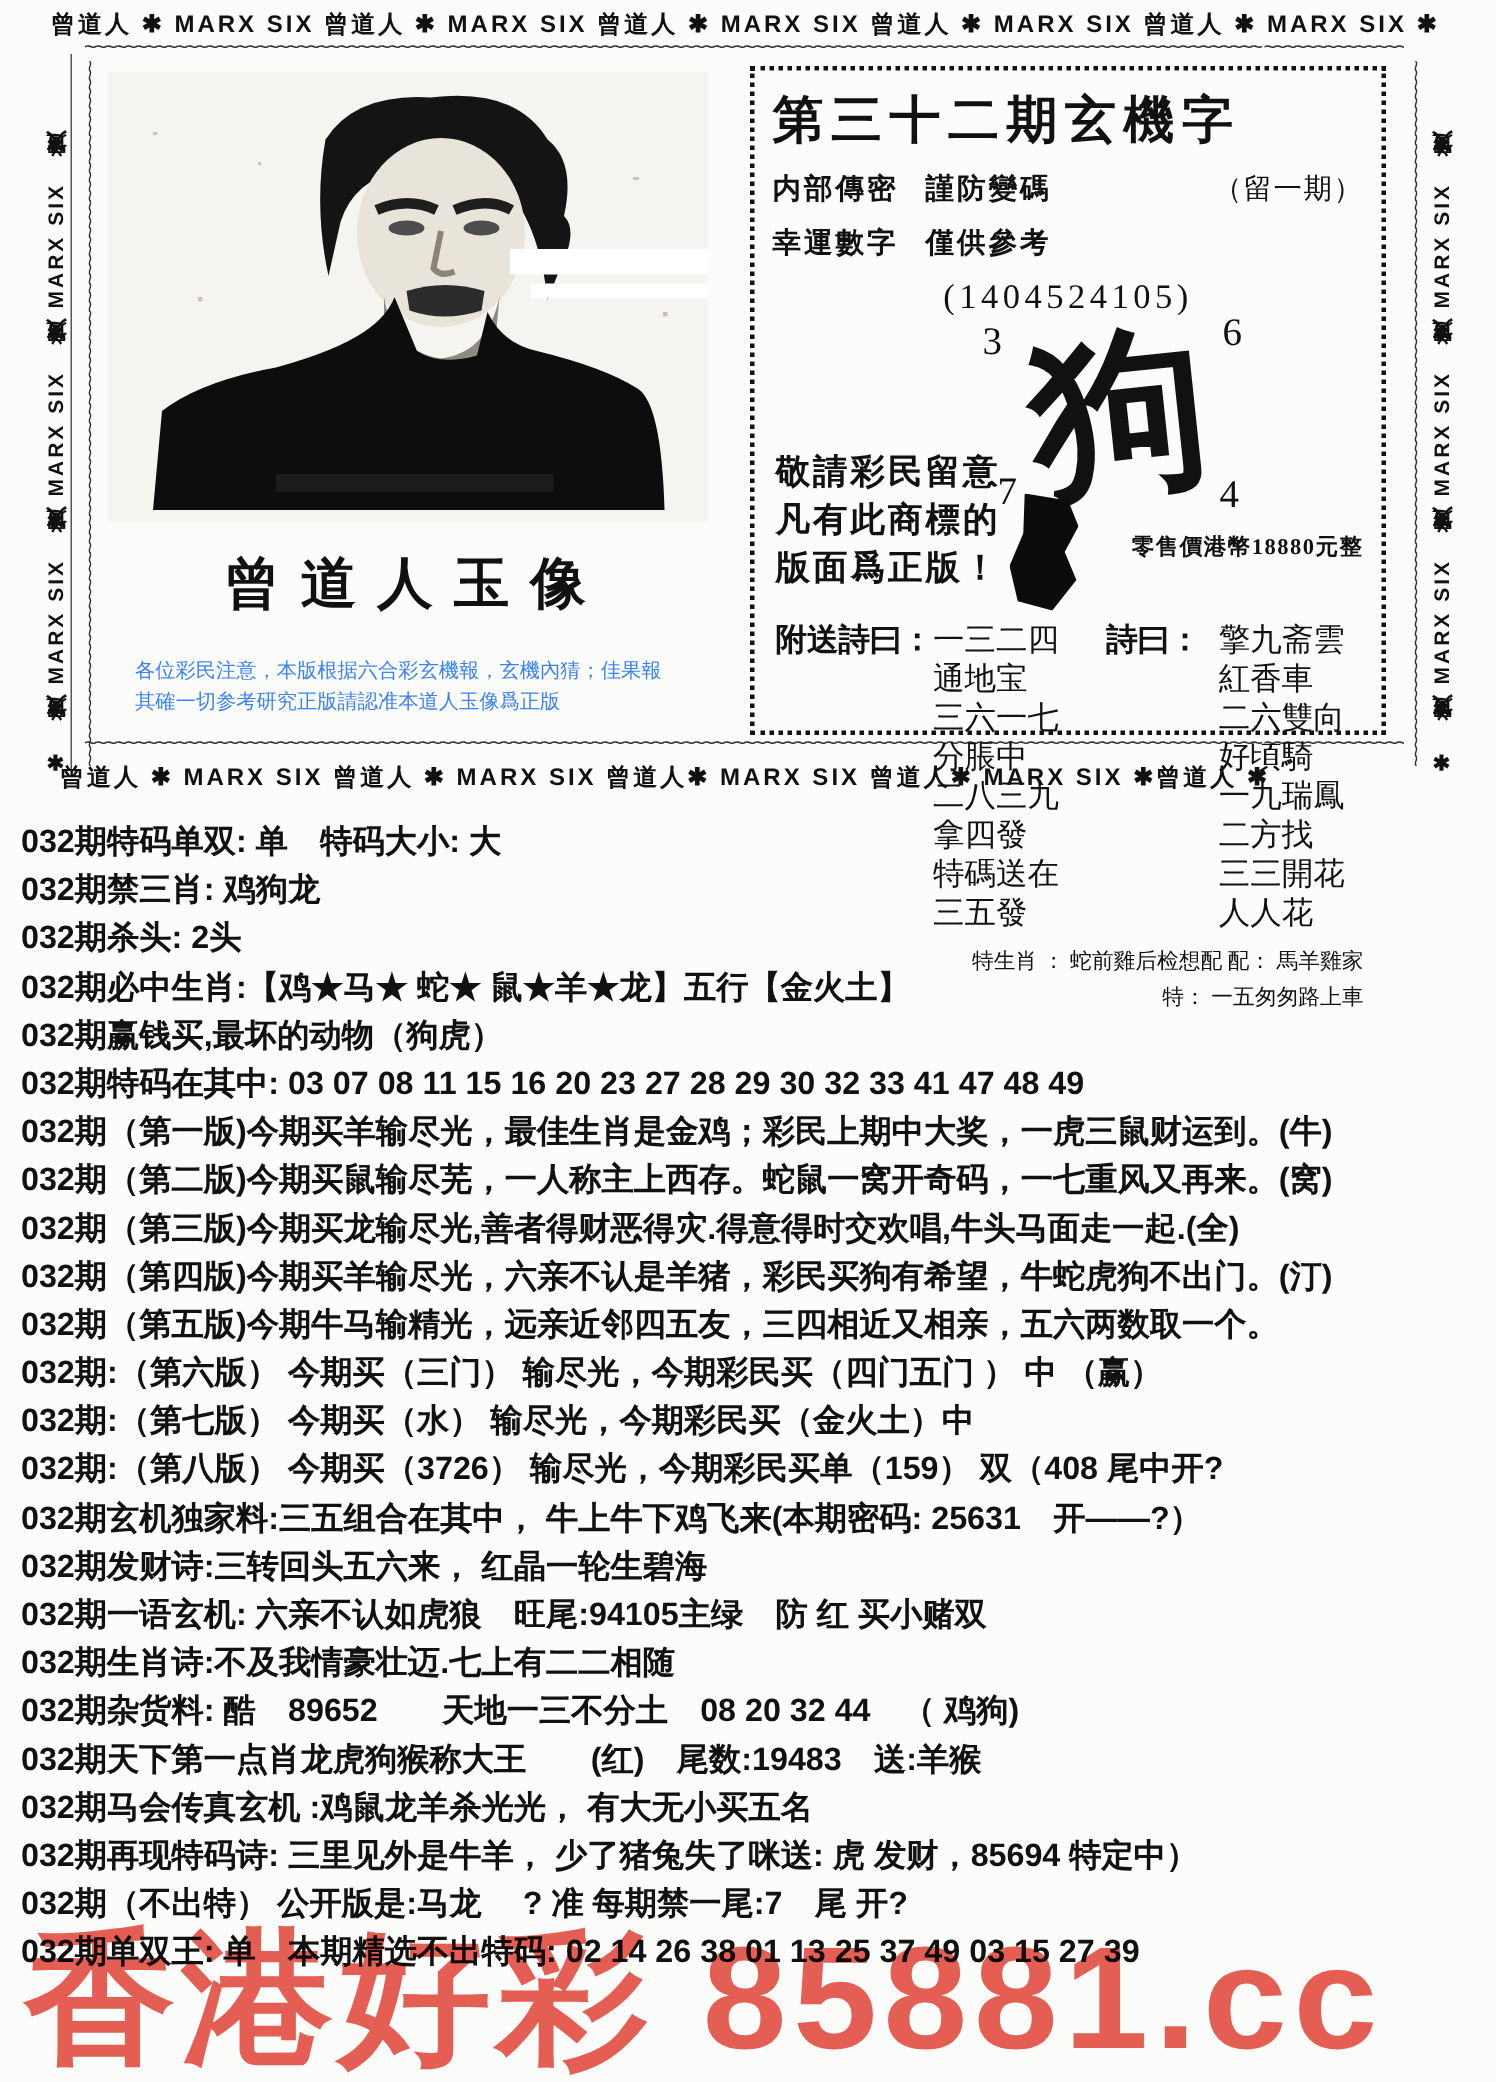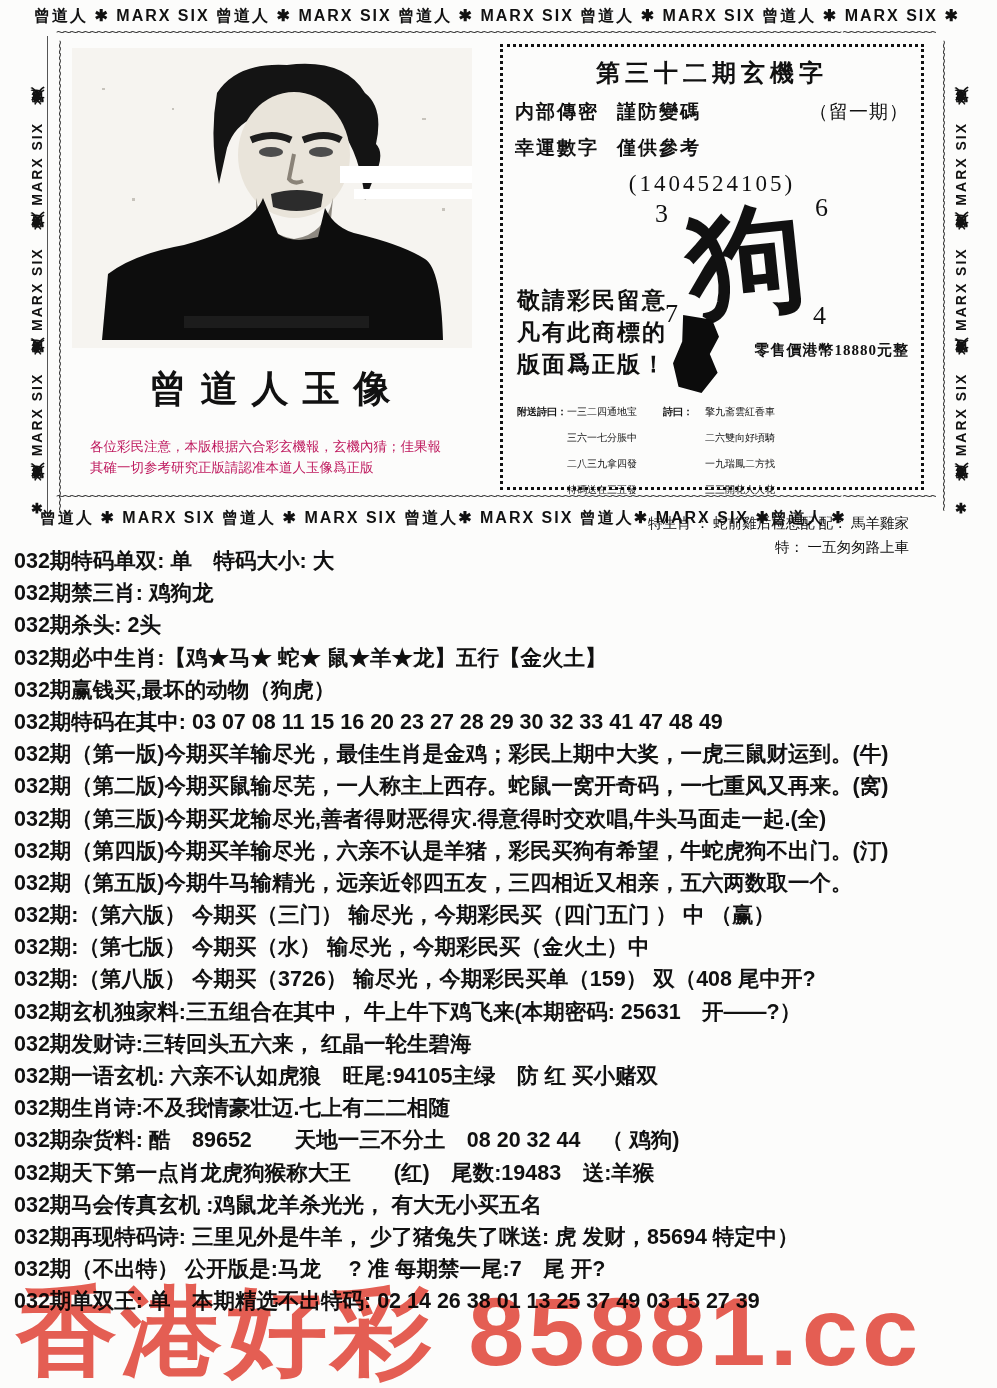--- a/index.html
+++ b/index.html
@@ -26,46 +26,46 @@
   .wave-v-left{left:50px;}
   .wave-v-right{left:934px;}
   .frame-rule{position:absolute;top:36px;left:47px;width:1px;height:478px;background:#555;}
 
   
   .portrait-panel{position:absolute;left:72px;top:48px;width:410px;}
   .portrait-img{position:relative;width:400px;height:300px;background:#f6f4f0;}
   .portrait-caption{margin-top:16px;text-align:center;font-size:37px;font-weight:bold;
     font-family:Liberation Serif, serif;letter-spacing:14px;}
   .portrait-notes{margin-top:22px;margin-left:18px;font-size:13.5px;line-height:21px;
-    font-family:"Liberation Serif",serif;color:#be185d;}
+    font-family:"Liberation Serif",serif;color:#3b82f6;}
 
   
   .mystery-box{position:absolute;left:500px;top:44px;width:424px;height:446px;
     border:3px dotted #111;padding:6px 12px;box-sizing:border-box;
     font-family:"Liberation Serif",serif;}
-  .mb-title{text-align:center;font-size:24px;font-weight:bold;letter-spacing:5px;margin-top:4px;font-family:Liberation Mono, monospace;}
+  .mb-title{text-align:left;font-size:34px;font-weight:bold;letter-spacing:5px;margin-top:4px;font-family:Liberation Mono, monospace;}
   .mb-row{display:flex;font-size:19px;font-weight:bold;margin-top:10px;letter-spacing:2px;}
   .mb-row .gap{width:18px;}
   .mb-row .right{margin-left:auto;font-weight:normal;letter-spacing:1px;}
   .mb-lucky{text-align:center;font-size:23px;letter-spacing:3px;margin-top:10px;}
   .zodiac-row{position:relative;height:196px;}
   .zodiac-char{position:absolute;left:172px;top:-14px;font-size:118px;font-weight:bold;
     transform:rotate(-6deg);font-family:"Liberation Serif",serif;}
   .z-num{position:absolute;font-size:26px;font-family:"Liberation Serif",serif;}
   .zn-tl{left:140px;top:2px;}
   .zn-tr{left:300px;top:-4px;}
   .zn-bl{left:150px;top:102px;}
   .zn-br{left:298px;top:104px;}
   .stamp-blob{position:absolute;left:158px;top:118px;width:46px;height:78px;background:#0c0c0c;
     clip-path:polygon(22% 0,85% 6%,100% 28%,80% 50%,97% 74%,62% 100%,12% 92%,0 62%,20% 34%);}
   .mb-notice{position:absolute;left:2px;top:88px;font-size:23px;font-weight:bold;
     line-height:32px;letter-spacing:2px;}
   .mb-price{position:absolute;right:0px;top:144px;font-size:15px;font-weight:bold;letter-spacing:1px;}
   .poem-row{display:flex;margin-top:6px;}
-  .poem-col{display:flex;font-size:10px;line-height:26px;}
+  .poem-col{display:flex;font-size:21px;line-height:26px;}
   .poem-col .label{font-weight:bold;white-space:nowrap;}
   .poem-left{margin-left:2px;}
   .poem-right{margin-left:26px;gap:12px;}
   .mb-special{margin-top:8px;text-align:right;font-size:14.5px;line-height:24px;}
 
   
   .body-lines{position:absolute;left:14px;top:546px;width:978px;}
   .body-line{height:32.2px;font-size:21.5px;font-weight:bold;white-space:nowrap;
     overflow:visible;letter-spacing:0px;}
 

